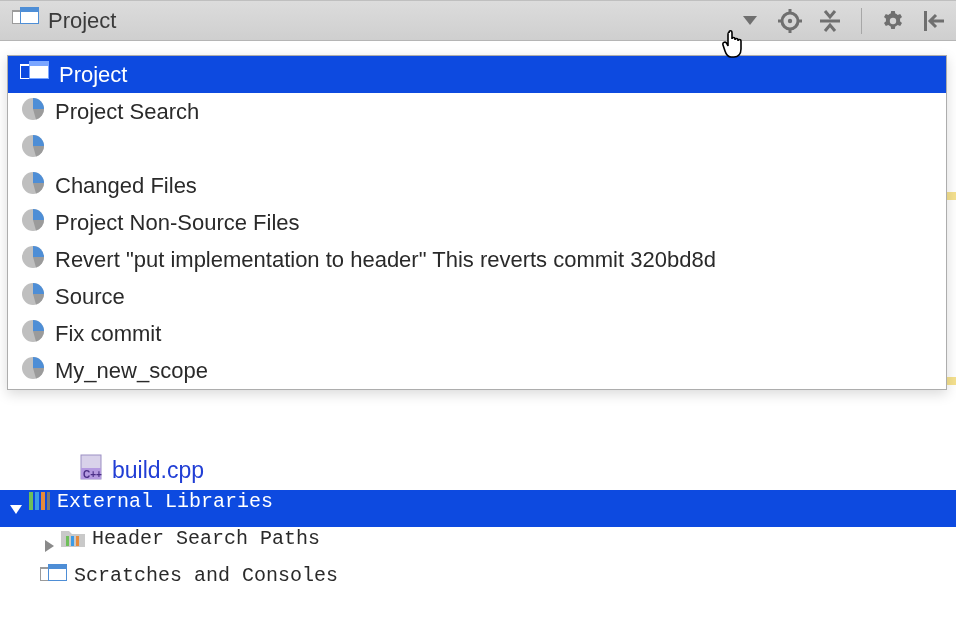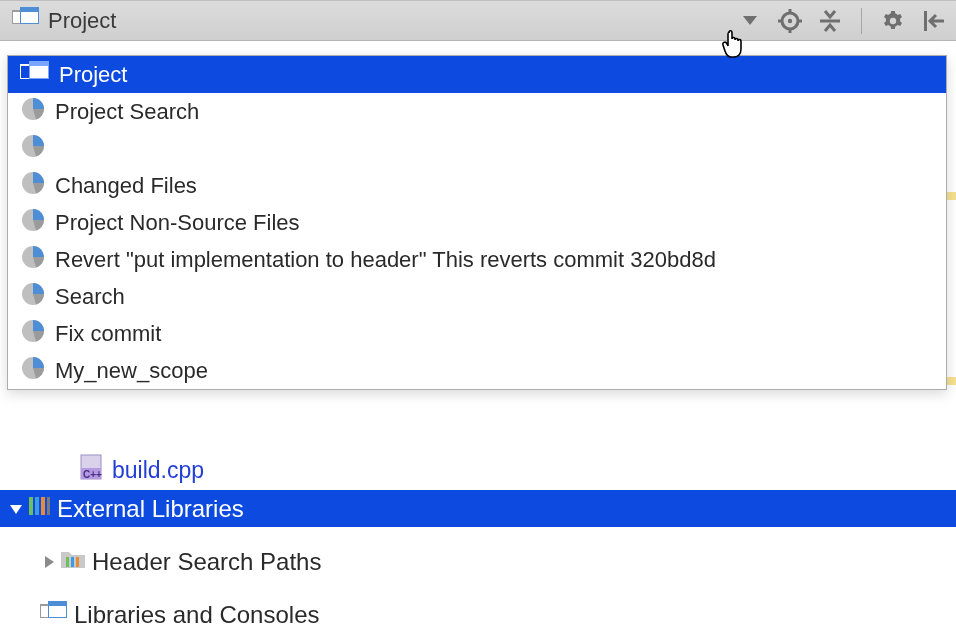--- a/index.html
+++ b/index.html
@@ -84,30 +84,30 @@
   .tree-area {
     position: absolute;
     left: 0;
     top: 42px;
     right: 0;
     bottom: 0;
   }
   .tree-row {
     height: 37px;
     display: flex;
-    align-items: center;
-    font-size: 24px;
+    font-size: 20px;
     color: #2a2a2a;
+    font-family: Liberation Mono, monospace;
   }
   .tree-row.sel {
     background: #0d4ae0;
     color: #fff;
   }
   .indent0 { padding-left: 5px; }
-  .indent1 { padding-left: 38px; margin-top: 16px; }
+  .indent1 { padding-left: 38px; }
 
   .twist {
     width: 22px; display: inline-flex; justify-content: center; align-items: center;
   }
   .twist svg { display:block; }
   .node-label { margin-left: 6px; }
 
   
   .file-row {
     height: 40px;
@@ -250,21 +250,21 @@
   <div class="tree-row indent1" style="padding-left:40px">
     <span>
       <svg width="28" height="22" viewBox="0 0 28 22">
         <rect x="0" y="3" width="17" height="14" fill="#9b9b9b"></rect>
         <rect x="1" y="5" width="15" height="11" fill="#fff"></rect>
         <rect x="8" y="0" width="19" height="17" fill="#4e8ed6"></rect>
         <rect x="9" y="2" width="17" height="14" fill="#fff"></rect>
         <rect x="9" y="2" width="17" height="3" fill="#4e8ed6"></rect>
       </svg>
     </span>
-    <span class="node-label">Libraries and Consoles</span>
+    <span class="node-label">Scratches and Consoles</span>
   </div>
 </div>
 
 <div class="dropdown" id="dropdown">
     <div class="dd-item selected">
       <span>
   <svg class="file-rect-icon" width="30" height="24" viewBox="0 0 30 24">
     <rect x="0" y="4" width="18" height="15" fill="#fff"></rect>
     <rect x="1" y="6" width="16" height="12" fill="#0d4ae0"></rect>
     <rect x="9" y="1" width="20" height="18" fill="#7aa6ff"></rect>
@@ -317,21 +317,21 @@
   </svg></span>
       <span>Revert "put implementation to header" This reverts commit 320bd8d</span>
     </div>
     <div class="dd-item">
       <span>
   <svg width="26" height="26" viewBox="0 0 26 26">
     <circle cx="13" cy="13" r="11" fill="#bfbfbf"></circle>
     <path d="M13 13 L13 2 A11 11 0 0 1 24 13 Z" fill="#4e8ed6"></path>
     <path d="M13 13 L24 13 A11 11 0 0 1 16 23.5 Z" fill="#9b9b9b"></path>
   </svg></span>
-      <span>Search</span>
+      <span>Source</span>
     </div>
     <div class="dd-item">
       <span>
   <svg width="26" height="26" viewBox="0 0 26 26">
     <circle cx="13" cy="13" r="11" fill="#bfbfbf"></circle>
     <path d="M13 13 L13 2 A11 11 0 0 1 24 13 Z" fill="#4e8ed6"></path>
     <path d="M13 13 L24 13 A11 11 0 0 1 16 23.5 Z" fill="#9b9b9b"></path>
   </svg></span>
       <span>Fix commit</span>
     </div>

